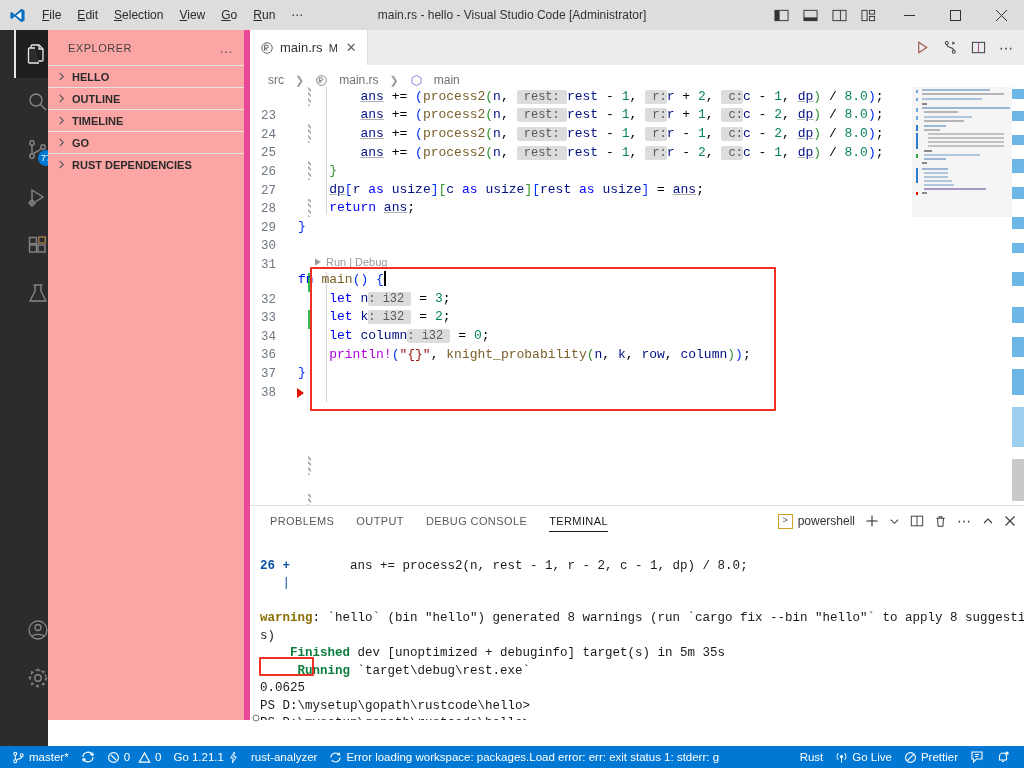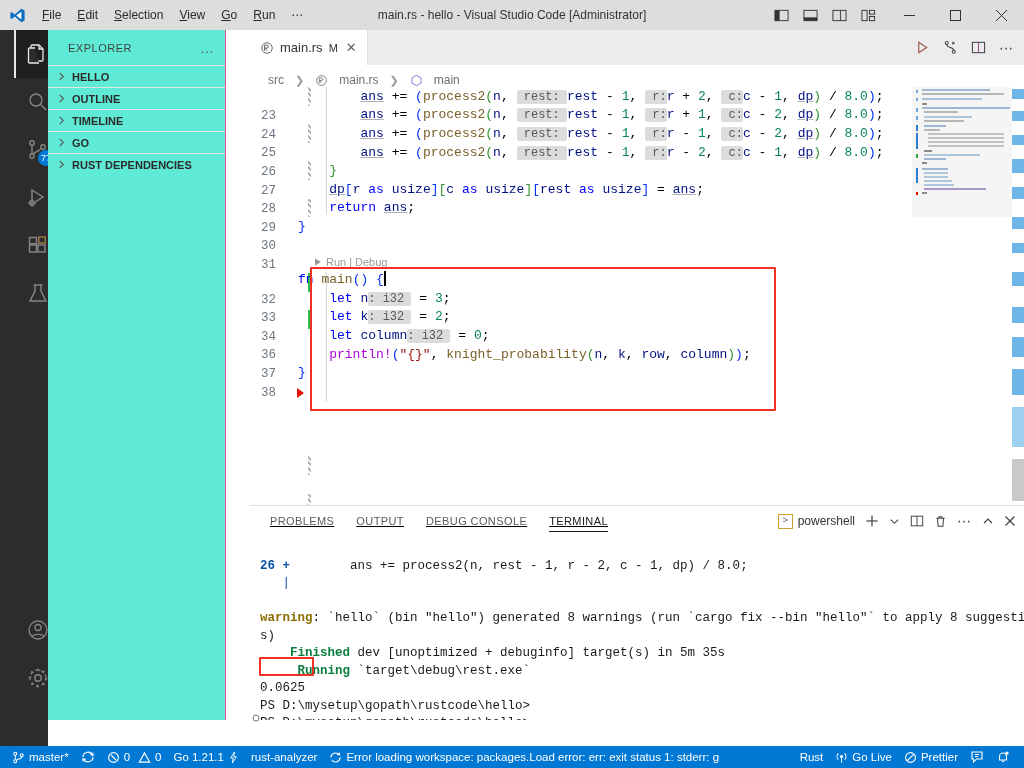--- a/index.html
+++ b/index.html
@@ -55,22 +55,22 @@
   .act-badge {
     position: absolute; right: 8px; bottom: 8px; min-width: 16px; height: 16px;
     border-radius: 8px; background: #0078d4; color: #fff; font-size: 9px;
     display: flex; align-items: center; justify-content: center; padding: 0 3px;
     font-family: "Liberation Sans", sans-serif;
   }
   .act-bottom { position: absolute; bottom: 48px; left: 0; width: 48px; }
 
   
   .sidebar {
-    position: absolute; top: 30px; left: 48px; width: 178px; height: 690px;
-    background: #5eead4; border-right: 1px solid #ec4899;
+    position: absolute; top: 30px; left: 48px; width: 202px; height: 690px;
+    background: #fca5a5; border-right: 6px solid #ec4899;
   }
   .sidebar-title {
     height: 35px; display: flex; align-items: center; justify-content: space-between;
     padding: 0 10px 0 20px; font-size: 11px; letter-spacing: .5px; color: #424242;
   }
   .sb-dots { color: #5a5a5a; font-size: 14px; letter-spacing: 1px; }
   .sb-section {
     height: 22px; display: flex; align-items: center; gap: 4px;
     padding-left: 6px; font-size: 11px; font-weight: bold; color: #2b2b2b;
     border-top: 1px solid #e4e4e4;
@@ -183,21 +183,21 @@
     position: absolute; left: 12px; top: 1px; width: 450px; height: 10px; background: #c1c1c1;
   }
 
   
   .panel {
     position: absolute; bottom: 0; left: 0; width: 774px; height: 215px;
     background: #ffffff; border-top: 1px solid #e0e0e0;
   }
   .panel-tabs {
     position: relative; height: 30px; display: flex; align-items: center;
-    padding-left: 20px; gap: 22px; background: #ffffff; text-decoration: underline;
+    padding-left: 20px; gap: 22px; background: #ffffff;
   }
   .p-tab {
     font-size: 11px; letter-spacing: .4px; color: #5a5a5a; height: 30px;
     display: flex; align-items: center; position: relative;
   }
   .p-tab.active { color: #1a1a1a; }
   .p-tab.active:after {
     content: ''; position: absolute; left: 0; right: 0; bottom: 4px;
     height: 1px; background: #1a1a1a;
   }

